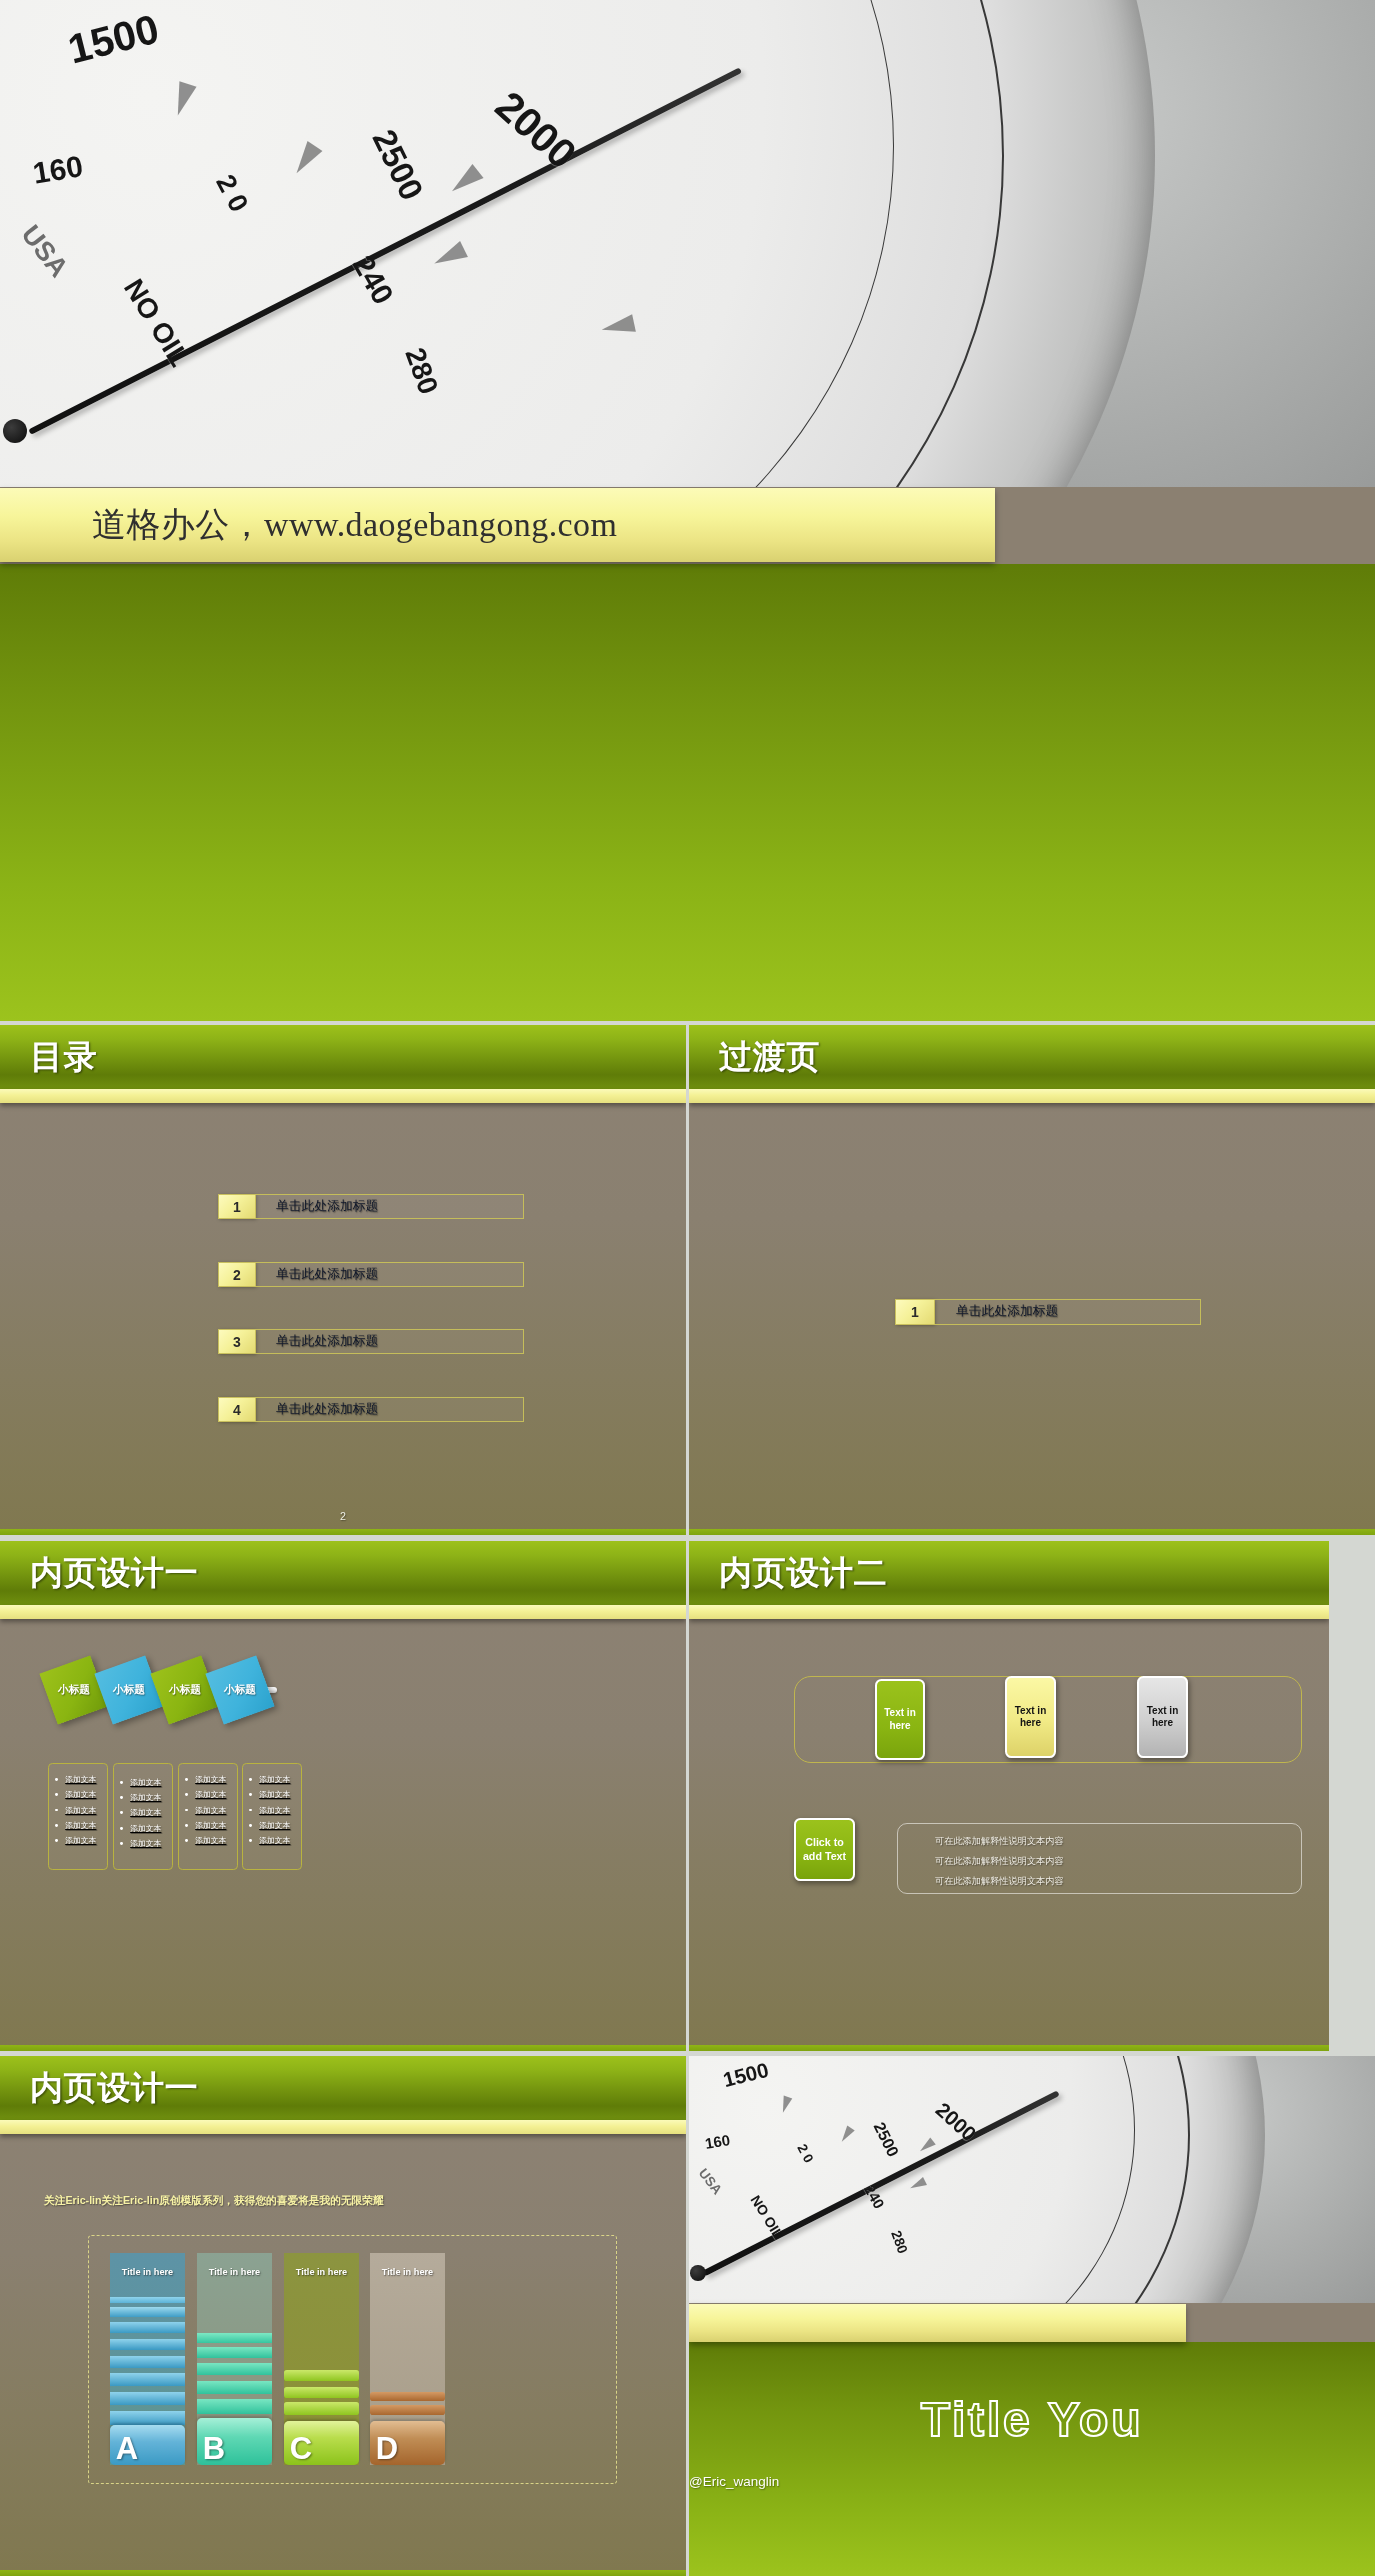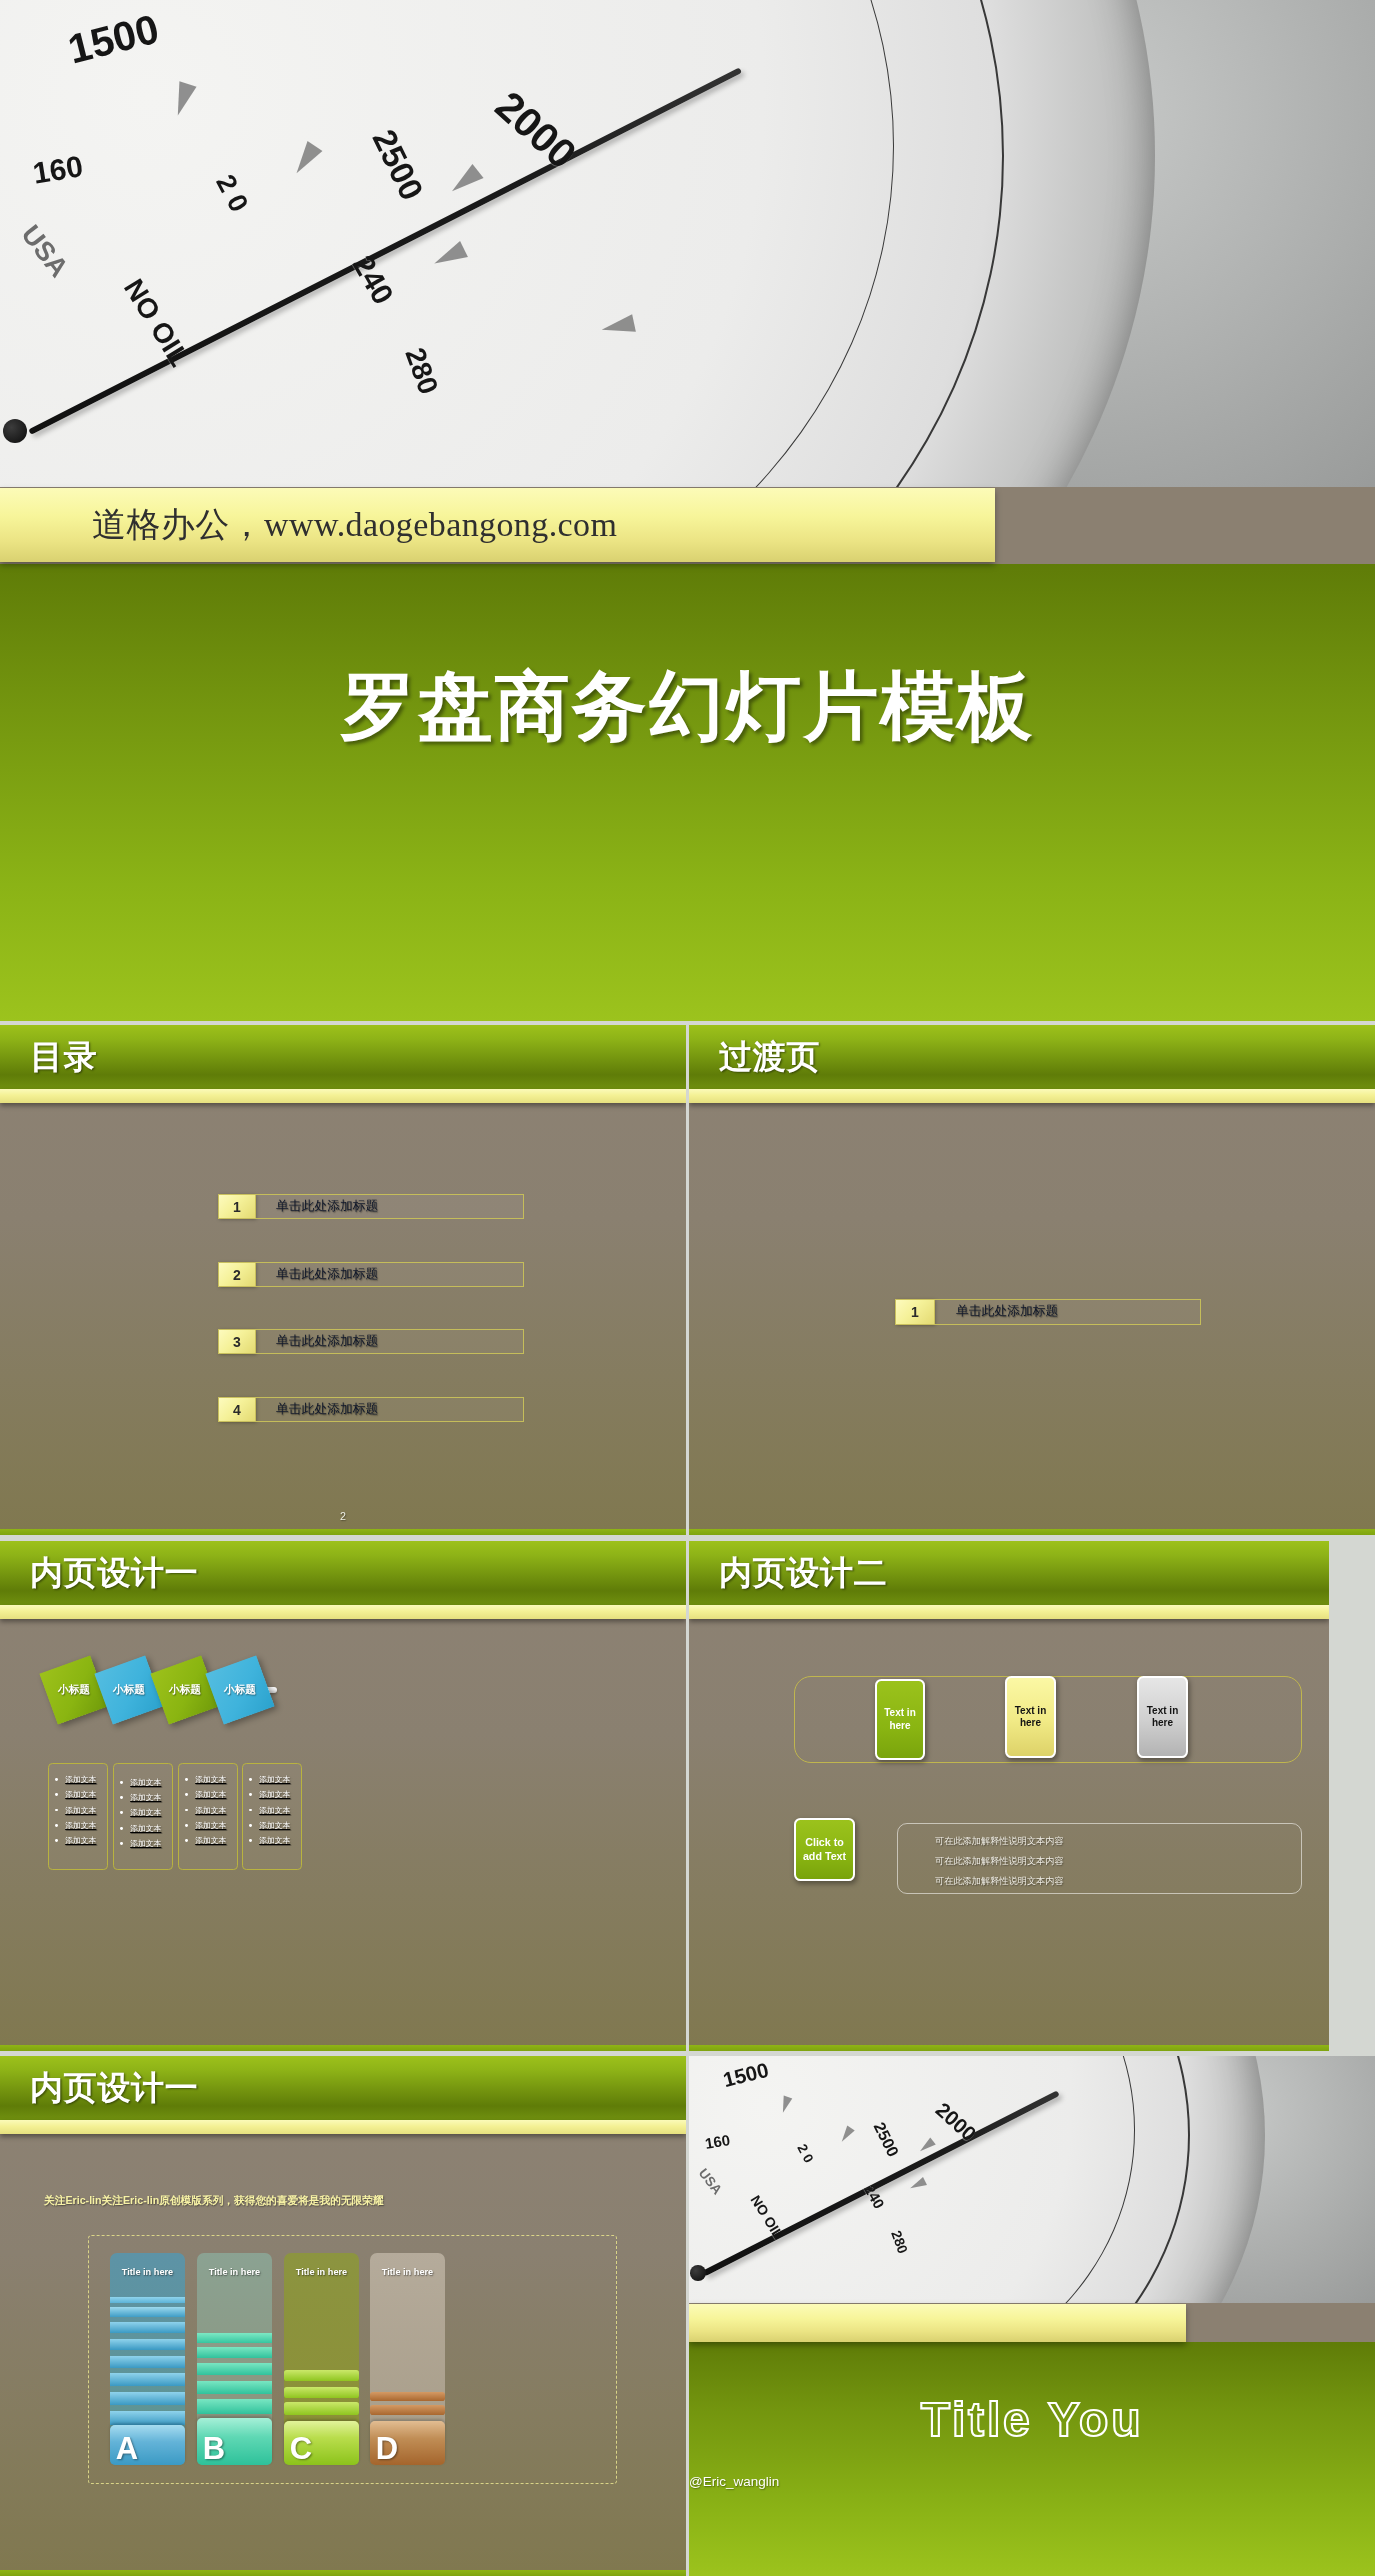--- a/index.html
+++ b/index.html
@@ -179,21 +179,21 @@
   }
 
   
   .chartframe {
     position: absolute; border: 0.7px dashed #d9d487; border-radius: 3.6px;
   }
   .subnote {
     position: absolute; color: #f7f2a5; font-weight: 700;
     text-shadow: 0.7px 0.7px 1.4px rgba(0,0,0,.45); white-space: nowrap;
   }
-  .barcol { position: absolute; bottom: 0; border-radius: 7px; }
+  .barcol { position: absolute; bottom: 0; }
   .barcol .coltitle {
     position: absolute; left: 0; width: 100%; text-align: center;
     color: #fff; font-weight: 700; text-shadow: 0.7px 0.7px 1.4px rgba(0,0,0,.5);
   }
   .seg { position: absolute; left: 0; width: 100%; }
   .basecap {
     position: absolute; left: 0; width: 100%; bottom: 0;
     display: flex; align-items: flex-end;
   }
   .basecap .letter {
@@ -256,21 +256,20 @@
 
     <div style="position:absolute; left:0; top:487px; width:1375px; height:78px; background:#8b8071;"></div>
 
     <div class="ribbon" style="left:0; top:488px; width:995px; height:74px; padding-left:92px;">
       <span style="font-size:34px;">道格办公，www.daogebangong.com</span>
     </div>
 
     <div style="position:absolute; left:0; top:564px; width:1375px; height:458px;
                 background:linear-gradient(180deg,#5f7c08 0%,#74960f 32%,#8bb316 70%,#9cc31d 100%);"></div>
 
-    <div class="covertitle" style="left:0; top:657px; font-size:75px;">罗盘商务幻灯片模板</div>
   </div>
 
   <div class="slide" style="left:0; top:1025px; width:686px; height:510px;">
     <div class="bodybg" style="top:0; height:510px;"></div>
 
     <div class="hdr" style="height:64px;">
       <div class="htitle" style="left:30px; top:10px; font-size:33px;">目录</div>
       <div class="underbar" style="bottom:-14px; height:14px;"></div>
     </div>
 

